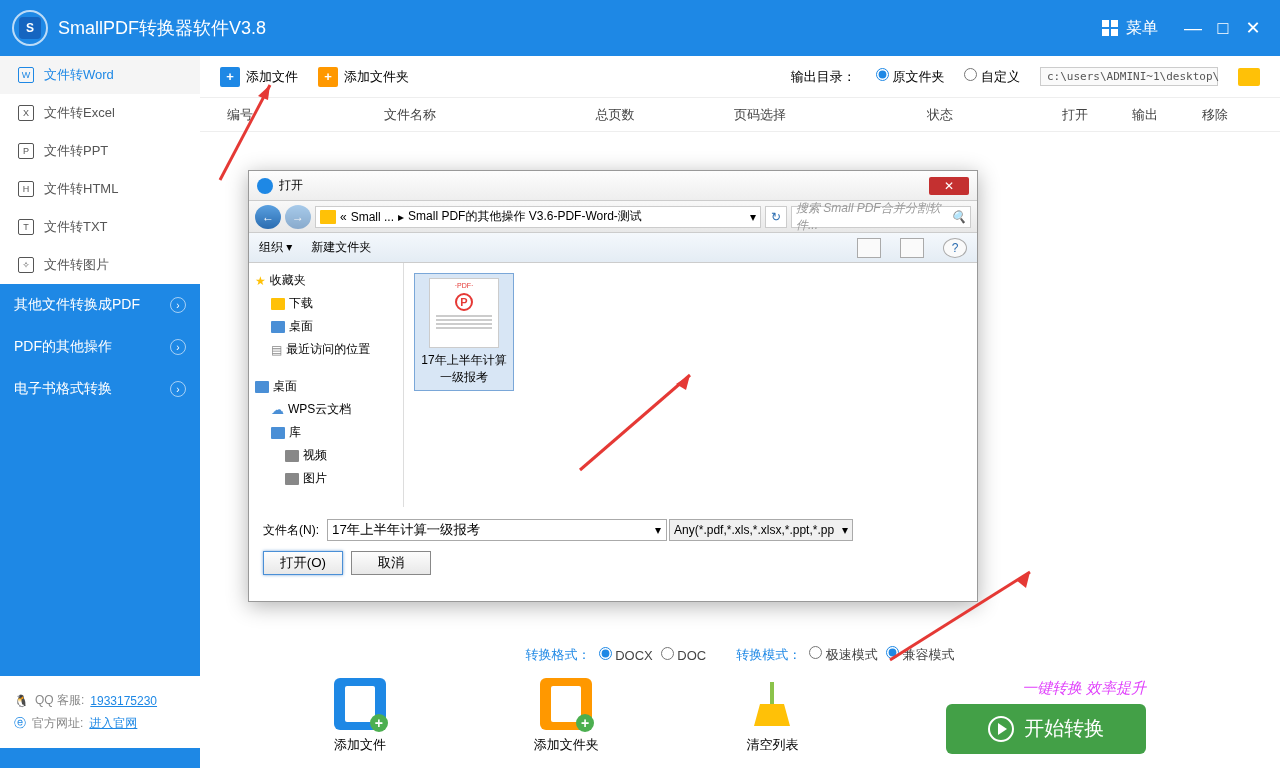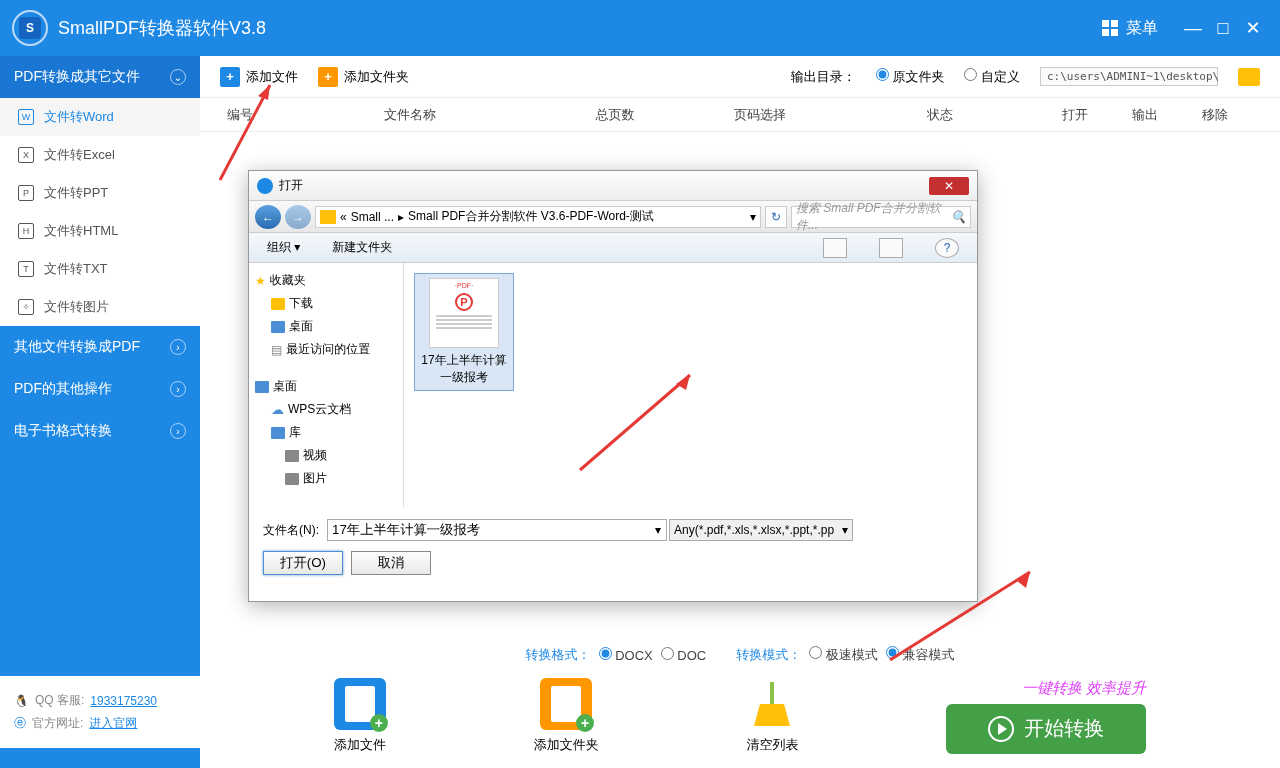--- a/index.html
+++ b/index.html
@@ -45,21 +45,21 @@
 .dialog { position: absolute; left: 248px; top: 170px; width: 730px; height: 432px; background: #fff; border: 1px solid #999; box-shadow: 0 4px 20px rgba(0,0,0,0.3); }
 .dialog-title { height: 30px; background: linear-gradient(#fdfdfd, #eee); border-bottom: 1px solid #ccc; display: flex; align-items: center; padding: 0 8px; font-size: 12px; }
 .dialog-title .dlg-icon { width: 16px; height: 16px; background: #1e88e5; border-radius: 50%; margin-right: 6px; }
 .dialog-title .spacer { flex: 1; }
 .dialog-title .close-btn { width: 40px; height: 18px; background: #c43030; color: #fff; display: flex; align-items: center; justify-content: center; border-radius: 2px; font-size: 12px; cursor: pointer; }
 .dialog-nav { height: 32px; background: linear-gradient(#f8f8f8, #e8e8e8); border-bottom: 1px solid #ccc; display: flex; align-items: center; padding: 0 6px; gap: 4px; font-size: 12px; }
 .dialog-nav .navbtn { width: 26px; height: 24px; background: linear-gradient(#5aa0e0, #2a6cb0); border-radius: 50%; display: flex; align-items: center; justify-content: center; color: #fff; cursor: pointer; }
 .dialog-nav .breadcrumb { flex: 1; border: 1px solid #ccc; height: 22px; background: #fff; display: flex; align-items: center; padding: 0 4px; gap: 4px; }
 .dialog-nav .breadcrumb .fld { width: 16px; height: 14px; background: #ffc107; border-radius: 1px; }
 .dialog-nav .search { width: 180px; border: 1px solid #ccc; height: 22px; background: #fff; padding: 0 4px; color: #999; font-style: italic; display: flex; align-items: center; justify-content: space-between; }
-.dialog-tools { height: 30px; background: linear-gradient(#f4f8fc, #e4ecf4); border-bottom: 1px solid #ccc; display: flex; align-items: center; padding: 0 18px; font-size: 12px; gap: 32px; }
+.dialog-tools { height: 30px; background: linear-gradient(#f4f8fc, #e4ecf4); border-bottom: 1px solid #ccc; display: flex; align-items: center; padding: 0 10px; font-size: 12px; gap: 19px; }
 .dialog-tools .spacer { flex: 1; }
 .dialog-tools .tool-icon { width: 24px; height: 20px; border: 1px solid #aaa; background: #fafafa; cursor: pointer; }
 .dialog-body { display: flex; height: 244px; }
 .dialog-tree { width: 155px; border-right: 1px solid #ddd; padding: 6px 4px; font-size: 12px; overflow: hidden; }
 .dialog-tree .tree-item { display: flex; align-items: center; gap: 4px; padding: 3px 2px; cursor: pointer; }
 .dialog-tree .indent1 { padding-left: 18px; }
 .dialog-tree .indent2 { padding-left: 32px; }
 .dialog-tree .star { color: #ffc107; }
 .dialog-tree .fld-sm { width: 14px; height: 12px; background: #ffc107; border-radius: 1px; }
 .dialog-tree .mon { width: 14px; height: 12px; background: #4a8fd6; border-radius: 1px; }
@@ -119,24 +119,20 @@
         <span></span>
       </div>
     <span>菜单</span>
   </div>
   <div class="win-btn">—</div>
   <div class="win-btn">□</div>
   <div class="win-btn">✕</div>
 </div>
 
 <div class="sidebar">
-  <div class="cat-header dark">
-    <span>PDF转换成其它文件</span>
-    <span class="chevron">⌄</span>
-  </div>
   <div class="sub-item active">
       <span class="sub-icon">W</span>
       <span>文件转Word</span>
     </div>
   <div class="sub-item">
       <span class="sub-icon">X</span>
       <span>文件转Excel</span>
     </div>
   <div class="sub-item">
       <span class="sub-icon">P</span>
@@ -264,21 +260,21 @@
     <div class="close-btn">✕</div>
   </div>
   <div class="dialog-nav">
     <div class="navbtn">←</div>
     <div class="navbtn" style="opacity:0.5">→</div>
     <div class="breadcrumb">
       <span class="fld"></span>
       <span>«</span>
         <span>Small ...</span>
         <span>▸</span>
-      <span>Small PDF合并分割软件 V3.6-PDF-Word-测试</span>
+      <span>Small PDF的其他操作 V3.6-PDF-Word-测试</span>
       <div style="flex:1"></div>
         <span>▾</span>
     </div>
     <div style="width:22px;height:22px;border:1px solid #ccc;background:#fff;display:flex;align-items:center;justify-content:center;color:#2a6cb0">↻</div>
     <div class="search">
         <span>搜索 Small PDF合并分割软件...</span>
         <span>🔍</span>
       </div>
   </div>
   <div class="dialog-tools">

